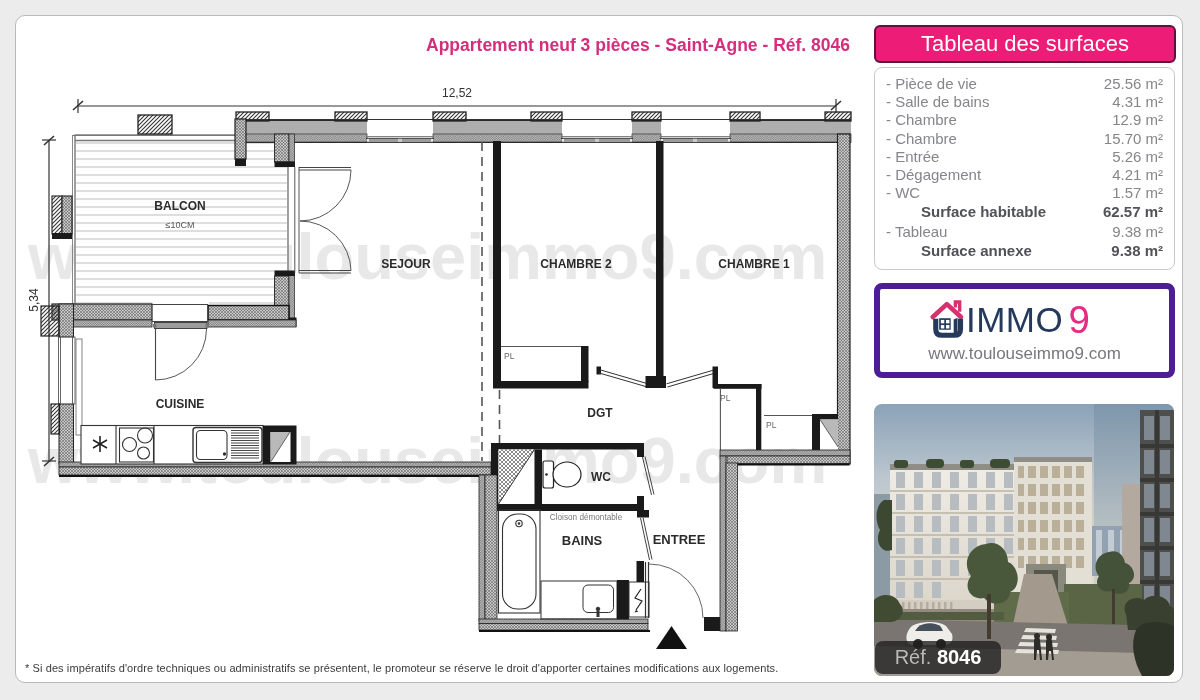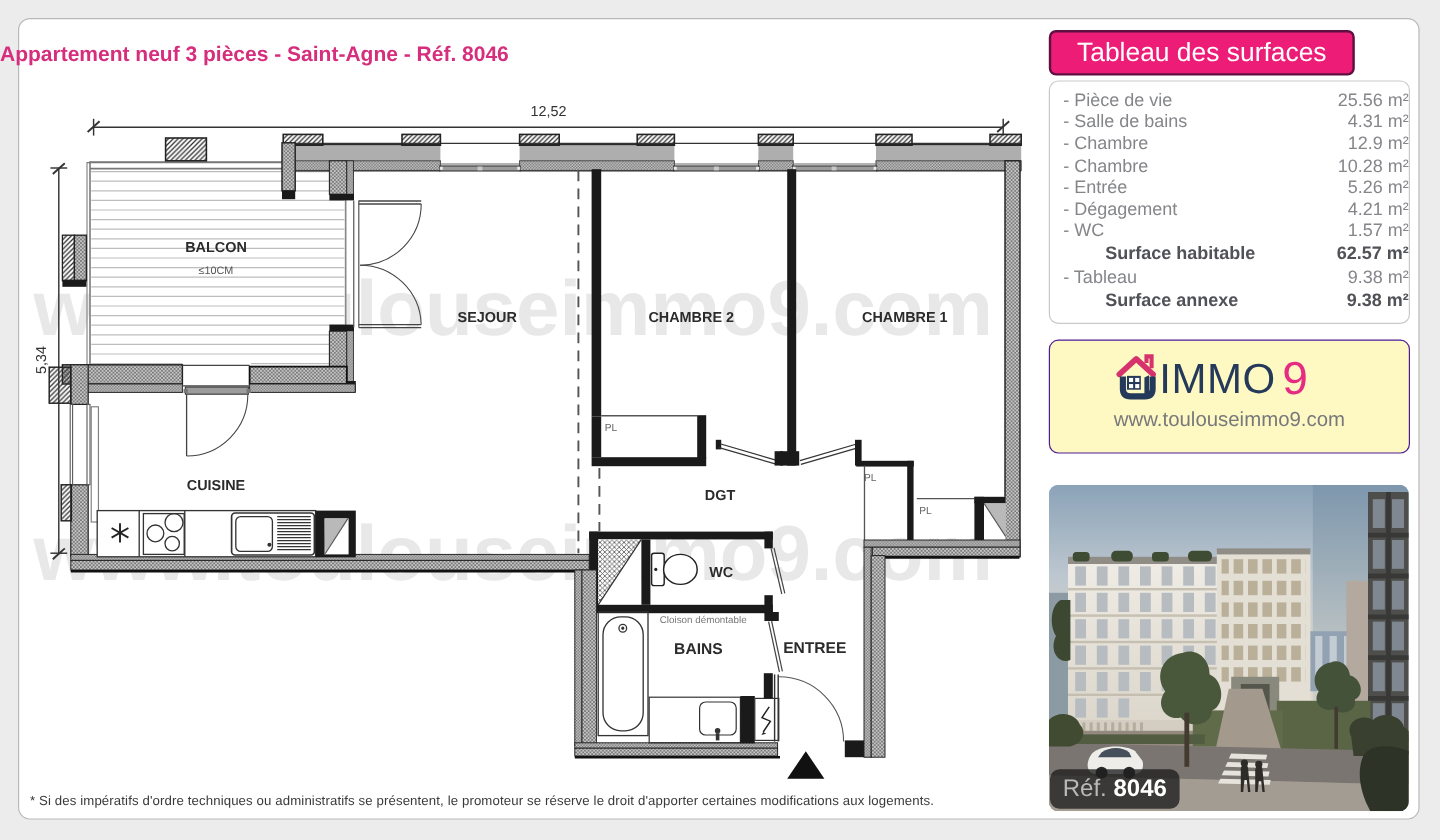--- a/index.html
+++ b/index.html
@@ -1,29 +1,29 @@
 <!DOCTYPE html>
 <html><head>
 <meta charset="utf-8">
 <style>
   html,body{margin:0;padding:0;}
   body{width:1200px;height:700px;background:#ececec;font-family:"Liberation Sans",sans-serif;position:relative;overflow:hidden;}
   .panel{position:absolute;left:15px;top:15px;width:1166px;height:666px;background:#fff;border:1px solid #b9b9b9;border-radius:10px;overflow:hidden;}
   .wm{position:absolute;left:28px;font-weight:bold;font-size:65px;line-height:65px;color:#e8e8e8;white-space:nowrap;}
-  .title{position:absolute;left:0;top:35px;width:850px;text-align:left;font-size:17.5px;font-weight:bold;color:#d62d7d;}
+  .title{position:absolute;left:0;top:35px;width:850px;text-align:right;font-size:17.5px;font-weight:bold;color:#d62d7d;}
   .sb{position:absolute;left:874px;}
-  .pinkhead{top:25px;width:255px;height:38px;background:#ec1c77;border:2px solid #5e1040;border-radius:6px;box-sizing:border-box;color:#fff;font-size:22px;text-align:center;line-height:33px;font-weight:normal;}
-  .tablebox{top:67px;width:301px;background:#fff;border:1px solid #c9c9c9;border-radius:8px;box-sizing:border-box;padding:7px 0 8px 11px;}
+  .pinkhead{top:25px;width:302px;height:38px;background:#ec1c77;border:2px solid #5e1040;border-radius:6px;box-sizing:border-box;color:#fff;font-size:22px;text-align:center;line-height:33px;font-weight:normal;}
+  .tablebox{top:67px;width:301px;background:#fff;border:1px solid #c9c9c9;border-radius:8px;box-sizing:border-box;padding:7px 11px 8px 11px;}
   .row{display:flex;justify-content:space-between;font-size:15px;color:#85868a;line-height:18.2px;}
   .row.b{font-weight:bold;color:#515257;line-height:20.4px;margin-left:35px;}
-  .immobox{top:283px;width:301px;height:95px;background:#fef9c3;border:1px solid #4c1d95;border-radius:8px;box-sizing:border-box;text-align:center;}
+  .immobox{top:283px;width:301px;height:95px;background:#ffffff;border:6px solid #4c1d95;border-radius:8px;box-sizing:border-box;text-align:center;}
   .phone{margin-top:3px;font-size:25px;font-weight:bold;color:#e92a81;letter-spacing:1.5px;}
   .weburl{font-size:17px;color:#77787c;margin-top:0px;}
   .photobox{top:404px;width:300px;height:272px;border-radius:8px;overflow:hidden;}
-  .refbadge{position:absolute;left:875px;top:641px;width:108px;height:33px;background:rgba(30,30,30,0.78);border-radius:8px;color:#fff;font-size:20px;line-height:33px;text-align:center;}
+  .refbadge{position:absolute;left:875px;top:641px;width:126px;height:33px;background:rgba(30,30,30,0.78);border-radius:8px;color:#fff;font-size:20px;line-height:33px;text-align:center;}
   .refbadge .g{color:#b9b9b9;}
   .foot{position:absolute;left:25px;top:662px;font-size:11px;color:#3a3a3a;letter-spacing:0.1px;}
 </style>
 </head>
 <body>
 
 <div class="panel"></div>
 
 <div class="wm" style="top:224px;">www.toulouseimmo9.com</div>
 
@@ -449,21 +449,21 @@
   <div class="row">
       <span>- Salle de bains</span>
       <span>4.31 m²</span>
     </div>
   <div class="row">
       <span>- Chambre</span>
       <span>12.9 m²</span>
     </div>
   <div class="row">
       <span>- Chambre</span>
-      <span>10.28 m²</span>
+      <span>15.70 m²</span>
     </div>
   <div class="row">
       <span>- Entrée</span>
       <span>5.26 m²</span>
     </div>
   <div class="row">
       <span>- Dégagement</span>
       <span>4.21 m²</span>
     </div>
   <div class="row">

